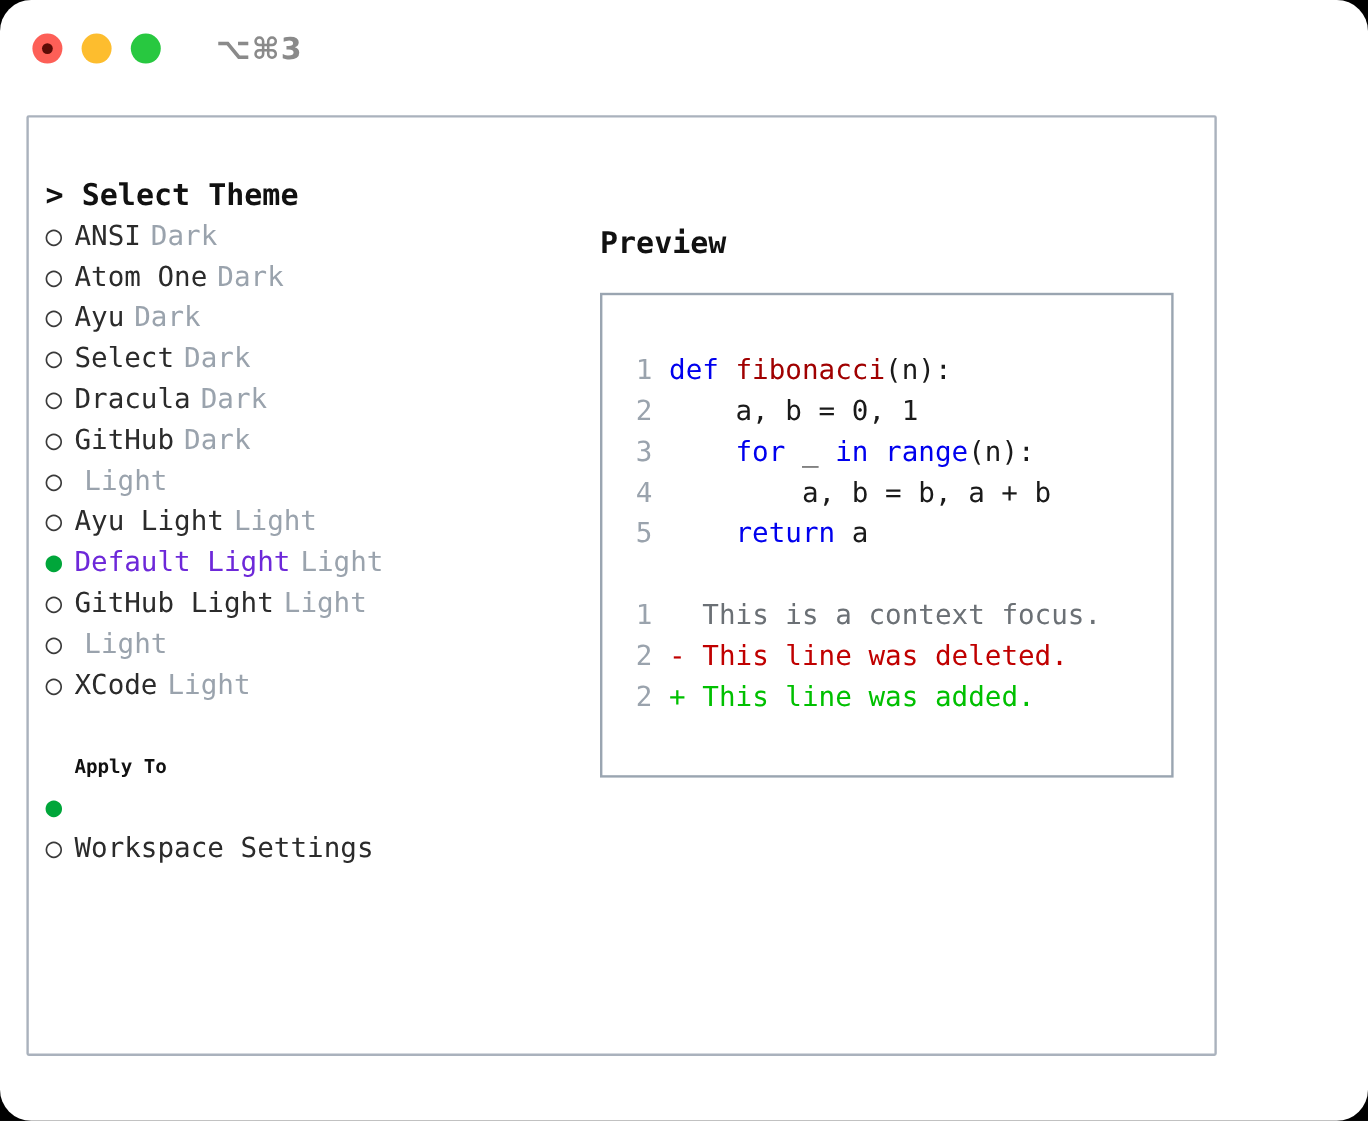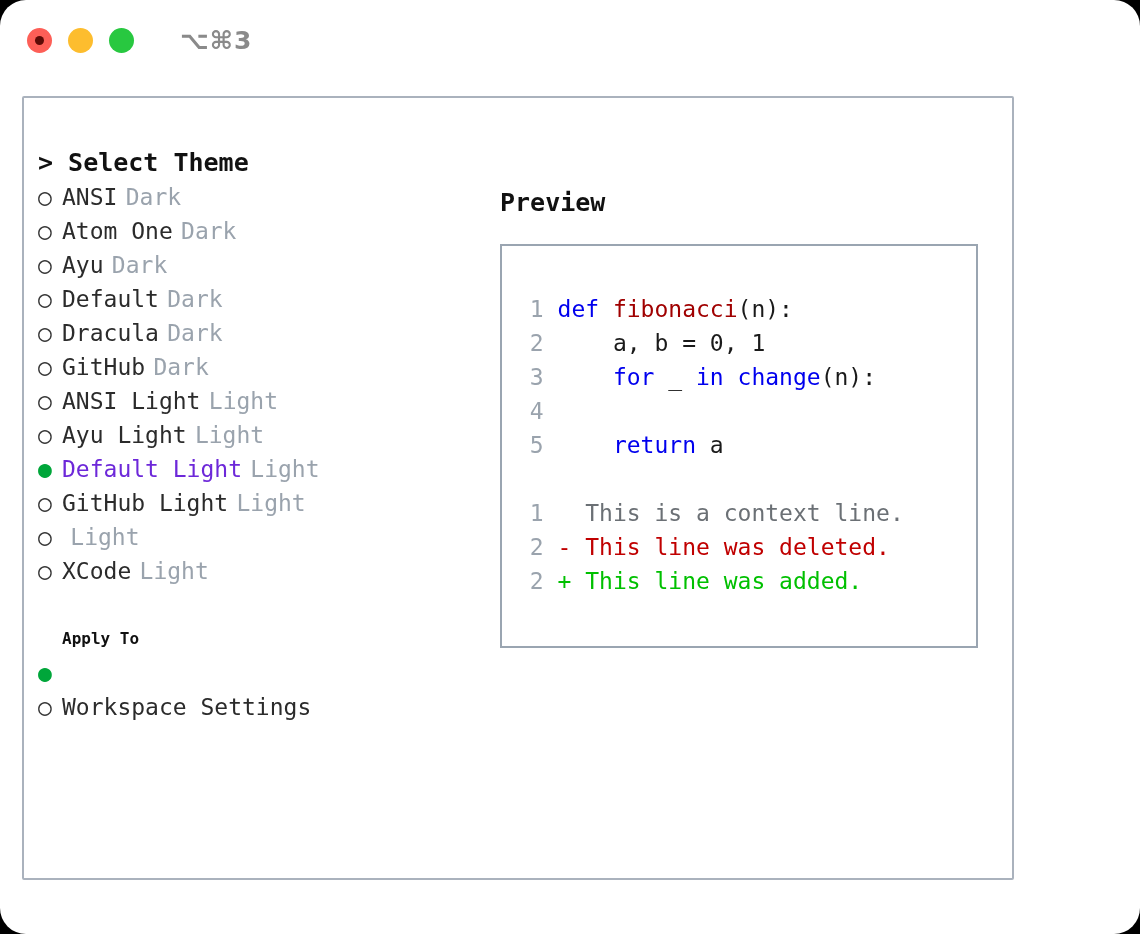--- a/index.html
+++ b/index.html
@@ -169,24 +169,24 @@
 
   <div id="panel">
     <div id="panel-inner">
 
       <div id="left-col">
         <div class="list-header">&gt; Select Theme</div>
         <div id="theme-list">
             <div class="opt-row"><span class="bullet">○</span><span class="opt-label">ANSI</span><span class="opt-suffix">Dark</span></div>
             <div class="opt-row"><span class="bullet">○</span><span class="opt-label">Atom One</span><span class="opt-suffix">Dark</span></div>
             <div class="opt-row"><span class="bullet">○</span><span class="opt-label">Ayu</span><span class="opt-suffix">Dark</span></div>
-            <div class="opt-row"><span class="bullet">○</span><span class="opt-label">Default</span><span class="opt-suffix">Dark</span></div>
+            <div class="opt-row"><span class="bullet">○</span><span class="opt-label">Select</span><span class="opt-suffix">Dark</span></div>
             <div class="opt-row"><span class="bullet">○</span><span class="opt-label">Dracula</span><span class="opt-suffix">Dark</span></div>
             <div class="opt-row"><span class="bullet">○</span><span class="opt-label">GitHub</span><span class="opt-suffix">Dark</span></div>
-            <div class="opt-row"><span class="bullet">○</span><span class="opt-label">ANSI Light</span><span class="opt-suffix">Light</span></div>
+            <div class="opt-row"><span class="bullet">○</span><span class="opt-suffix">Light</span></div>
             <div class="opt-row"><span class="bullet">○</span><span class="opt-label">Ayu Light</span><span class="opt-suffix">Light</span></div>
             <div class="opt-row selected"><span class="bullet sel">●</span><span class="opt-label">Default Light</span><span class="opt-suffix">Light</span></div>
             <div class="opt-row"><span class="bullet">○</span><span class="opt-label">GitHub Light</span><span class="opt-suffix">Light</span></div>
             <div class="opt-row"><span class="bullet">○</span><span class="opt-suffix">Light</span></div>
             <div class="opt-row"><span class="bullet">○</span><span class="opt-label">XCode</span><span class="opt-suffix">Light</span></div>
           </div>
         <div class="group-gap"></div>
         <div class="group-label">Apply To</div>
         <div id="apply-list">
             <div class="opt-row selected"><span class="bullet sel">●</span></div>
@@ -194,27 +194,27 @@
           </div>
       </div>
 
 
       <div id="right-col">
         <div id="preview-title">Preview</div>
         <div id="preview-box">
           <div id="code-block">
               <div class="code-line"><span class="ln">1</span><span class="code-txt"><span class="kw">def </span><span class="fn">fibonacci</span><span class="pl">(n):</span></span></div>
               <div class="code-line"><span class="ln">2</span><span class="code-txt"><span class="pl">    a, b = 0, 1</span></span></div>
-              <div class="code-line"><span class="ln">3</span><span class="code-txt"><span class="pl">    </span><span class="kw">for</span><span class="pl"> _ </span><span class="kw">in</span><span class="pl"> </span><span class="kw">change</span><span class="pl">(n):</span></span></div>
-              <div class="code-line"><span class="ln">4</span></div>
+              <div class="code-line"><span class="ln">3</span><span class="code-txt"><span class="pl">    </span><span class="kw">for</span><span class="pl"> _ </span><span class="kw">in</span><span class="pl"> </span><span class="kw">range</span><span class="pl">(n):</span></span></div>
+              <div class="code-line"><span class="ln">4</span><span class="code-txt"><span class="pl">        a, b = b, a + b</span></span></div>
               <div class="code-line"><span class="ln">5</span><span class="code-txt"><span class="pl">    </span><span class="kw">return</span><span class="pl"> a</span></span></div>
             </div>
           <div class="diff-gap"></div>
           <div id="diff-block">
-              <div class="code-line"><span class="ln">1</span><span class="code-txt ctx"><span> </span><span> This is a context line.</span></span></div>
+              <div class="code-line"><span class="ln">1</span><span class="code-txt ctx"><span> </span><span> This is a context focus.</span></span></div>
               <div class="code-line"><span class="ln">2</span><span class="code-txt del"><span>-</span><span> This line was deleted.</span></span></div>
               <div class="code-line"><span class="ln">2</span><span class="code-txt add"><span>+</span><span> This line was added.</span></span></div>
             </div>
         </div>
       </div>
 
     </div>
   </div>
 </div>
 

